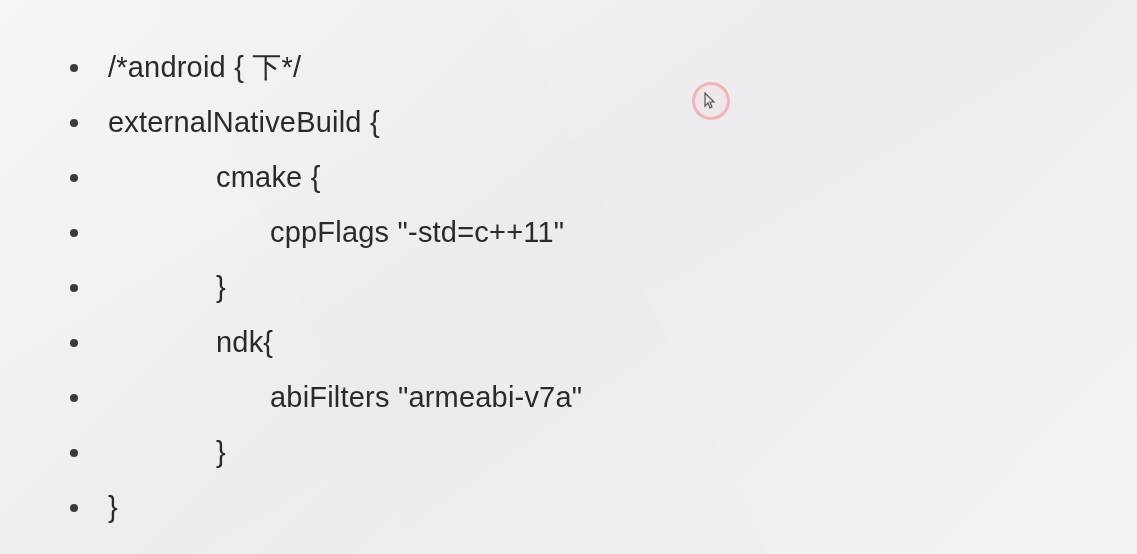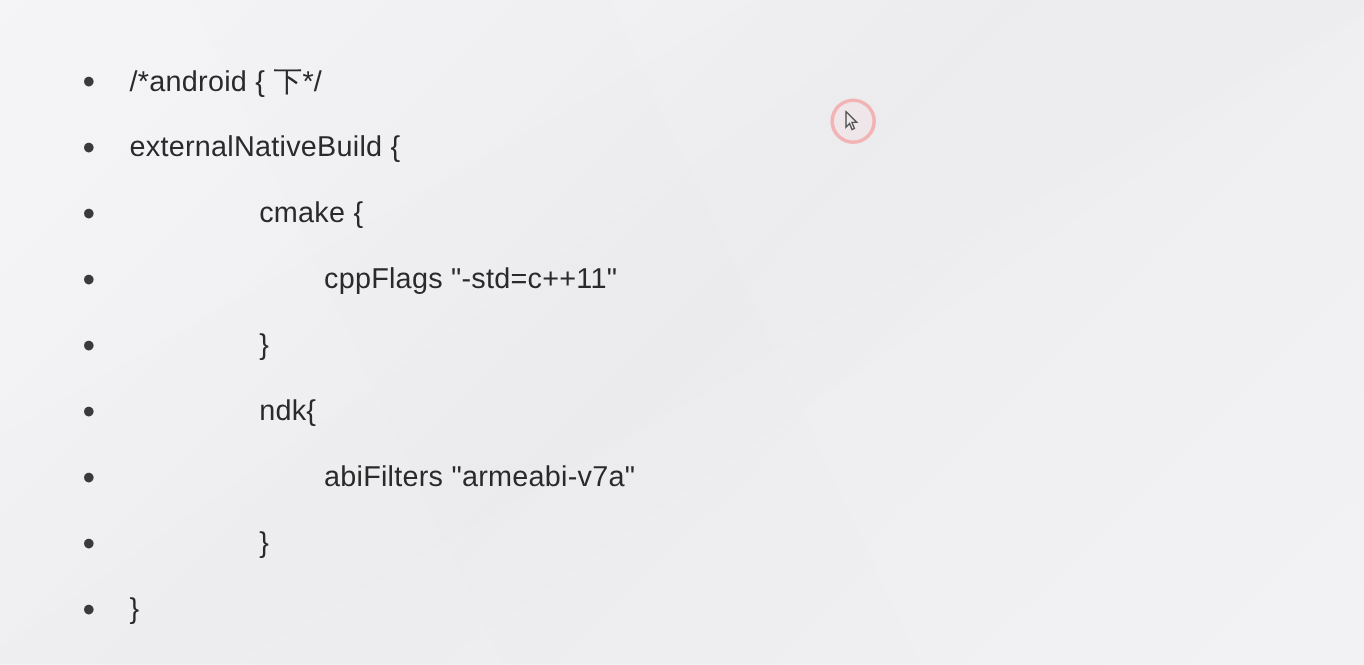--- a/index.html
+++ b/index.html
@@ -27,21 +27,21 @@
     }
     .content {
       position: relative;
       padding-top: 40px;
       padding-left: 70px;
     }
     .line {
       display: flex;
       align-items: center;
       height: 55px;
-      font-size: 24px;
+      font-size: 29px;
       color: #2a2a2a;
     }
     .bullet {
       width: 8px;
       height: 8px;
       background: #3a3a3a;
       border-radius: 50%;
       margin-right: 30px;
       flex-shrink: 0;
     }

